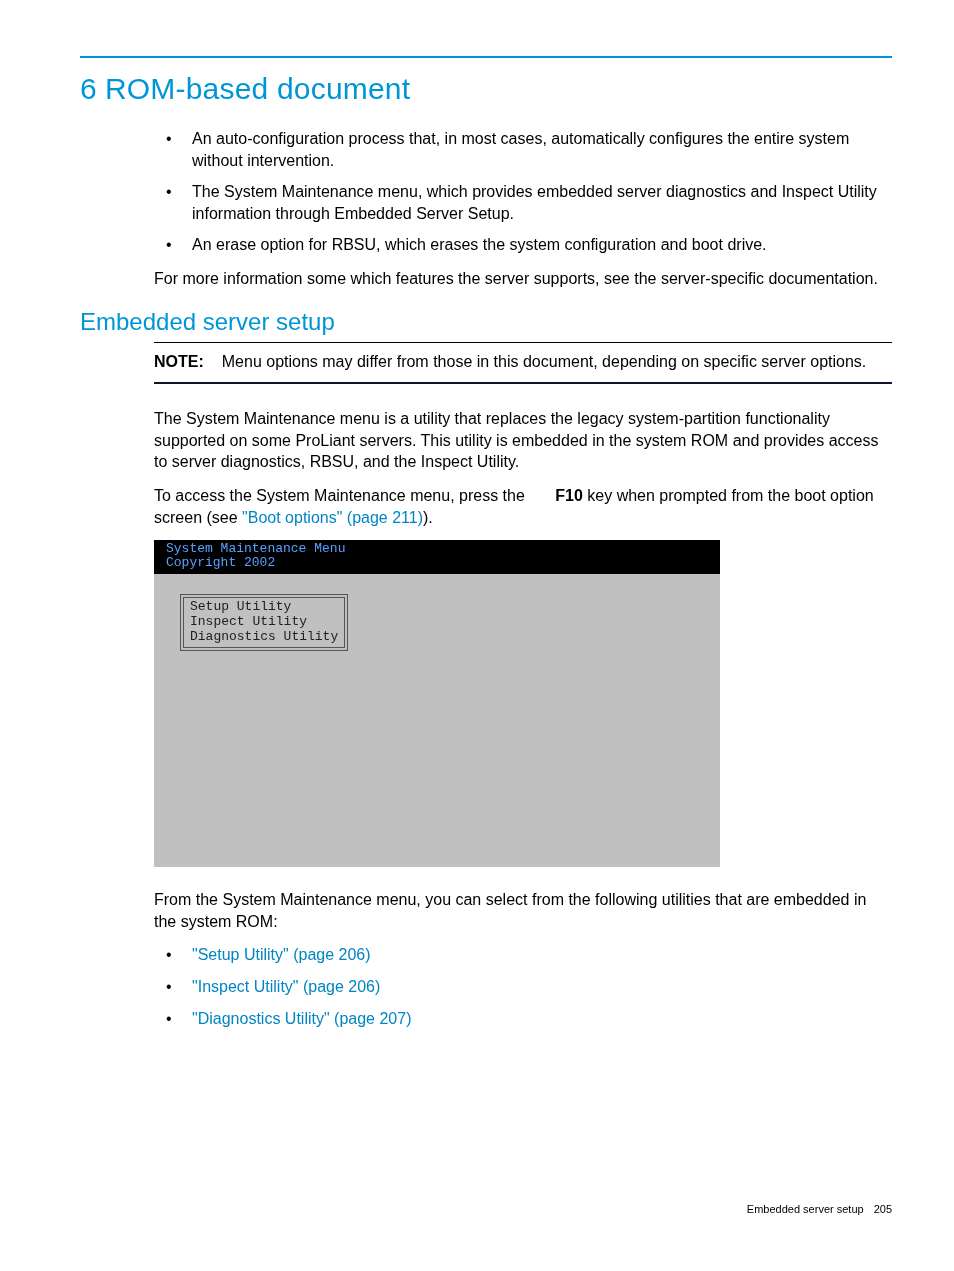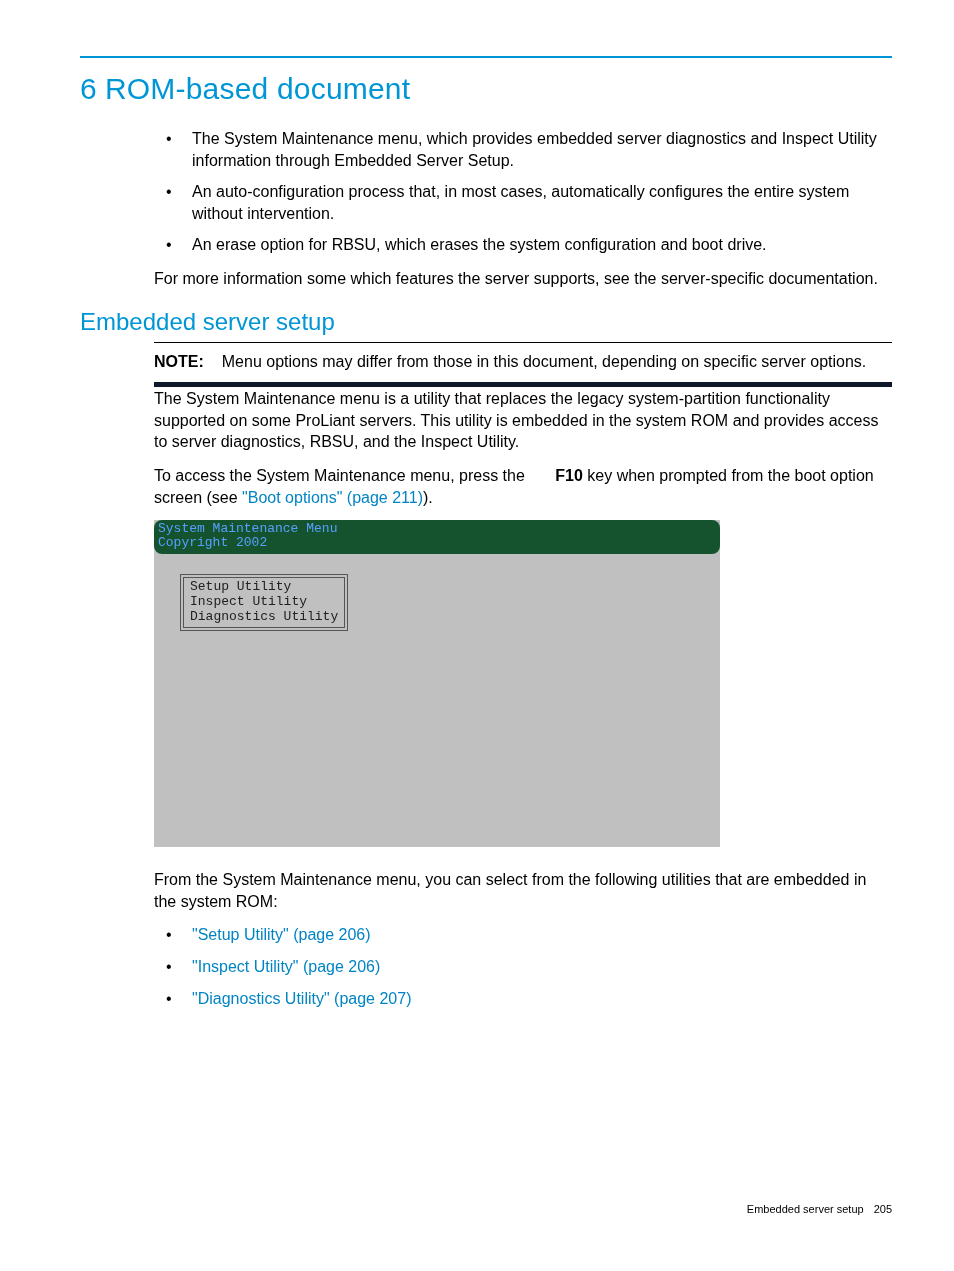--- a/index.html
+++ b/index.html
@@ -55,42 +55,41 @@
   ul.bul li::before {
     content: "•";
     position: absolute;
     left: 12px;
     top: 0;
     color: #000;
     font-size: 16px;
   }
   .note-box {
     border-top: 1px solid #000;
-    border-bottom: 5px solid #0f172a;
+    border-bottom: 2px solid #0f172a;
     padding: 8px 0 10px 0;
-    margin-bottom: 1px;
+    margin-bottom: 24px;
   }
   .note-label { font-weight: bold; margin-right: 18px; }
   .kbkey { font-weight: bold; margin-left: 26px; }
   a.xref { color: #0084c4; text-decoration: none; }
   .screenshot {
     width: 566px;
     height: 327px;
     background: #C0C0C0;
     margin: 8px 0 22px 0;
     position: relative;
     font-family: "Courier New", monospace;
     font-size: 13px;
   }
   .screenshot .tbar {
-    background: #14532d;
+    background: #000000;
     color: #58a0ff;
-    padding: 2px 4px 3px 4px;
+    padding: 2px 4px 3px 12px;
     line-height: 1.1;
-    border-radius: 8px;
   }
   .screenshot .menu-box {
     position: absolute;
     top: 54px;
     left: 26px;
     border: 4px double #555;
     background: #C0C0C0;
     color: #202020;
     padding: 2px 6px;
     line-height: 1.15;
@@ -110,22 +109,22 @@
 
 <div class="page">
   <div class="top-rule"></div>
 
   <h1 class="chapter">
     <span class="chnum">6</span><span>ROM-based document</span>
   </h1>
 
   <div class="body-block">
     <ul class="bul">
+      <li>An auto-configuration process that, in most cases, automatically configures the entire system without intervention.</li>
       <li>The System Maintenance menu, which provides embedded server diagnostics and Inspect Utility information through Embedded Server Setup.</li>
-      <li>An auto-configuration process that, in most cases, automatically configures the entire system without intervention.</li>
       <li>An erase option for RBSU, which erases the system configuration and boot drive.</li>
     </ul>
     <p>For more information some which features the server supports, see the server-specific documentation.</p>
   </div>
 
   <h2 class="sect">Embedded server setup</h2>
 
   <div class="body-block">
     <div class="note-box">
       <span class="note-label">NOTE:</span><span>Menu options may differ from those in this document, depending on specific server options.</span>

